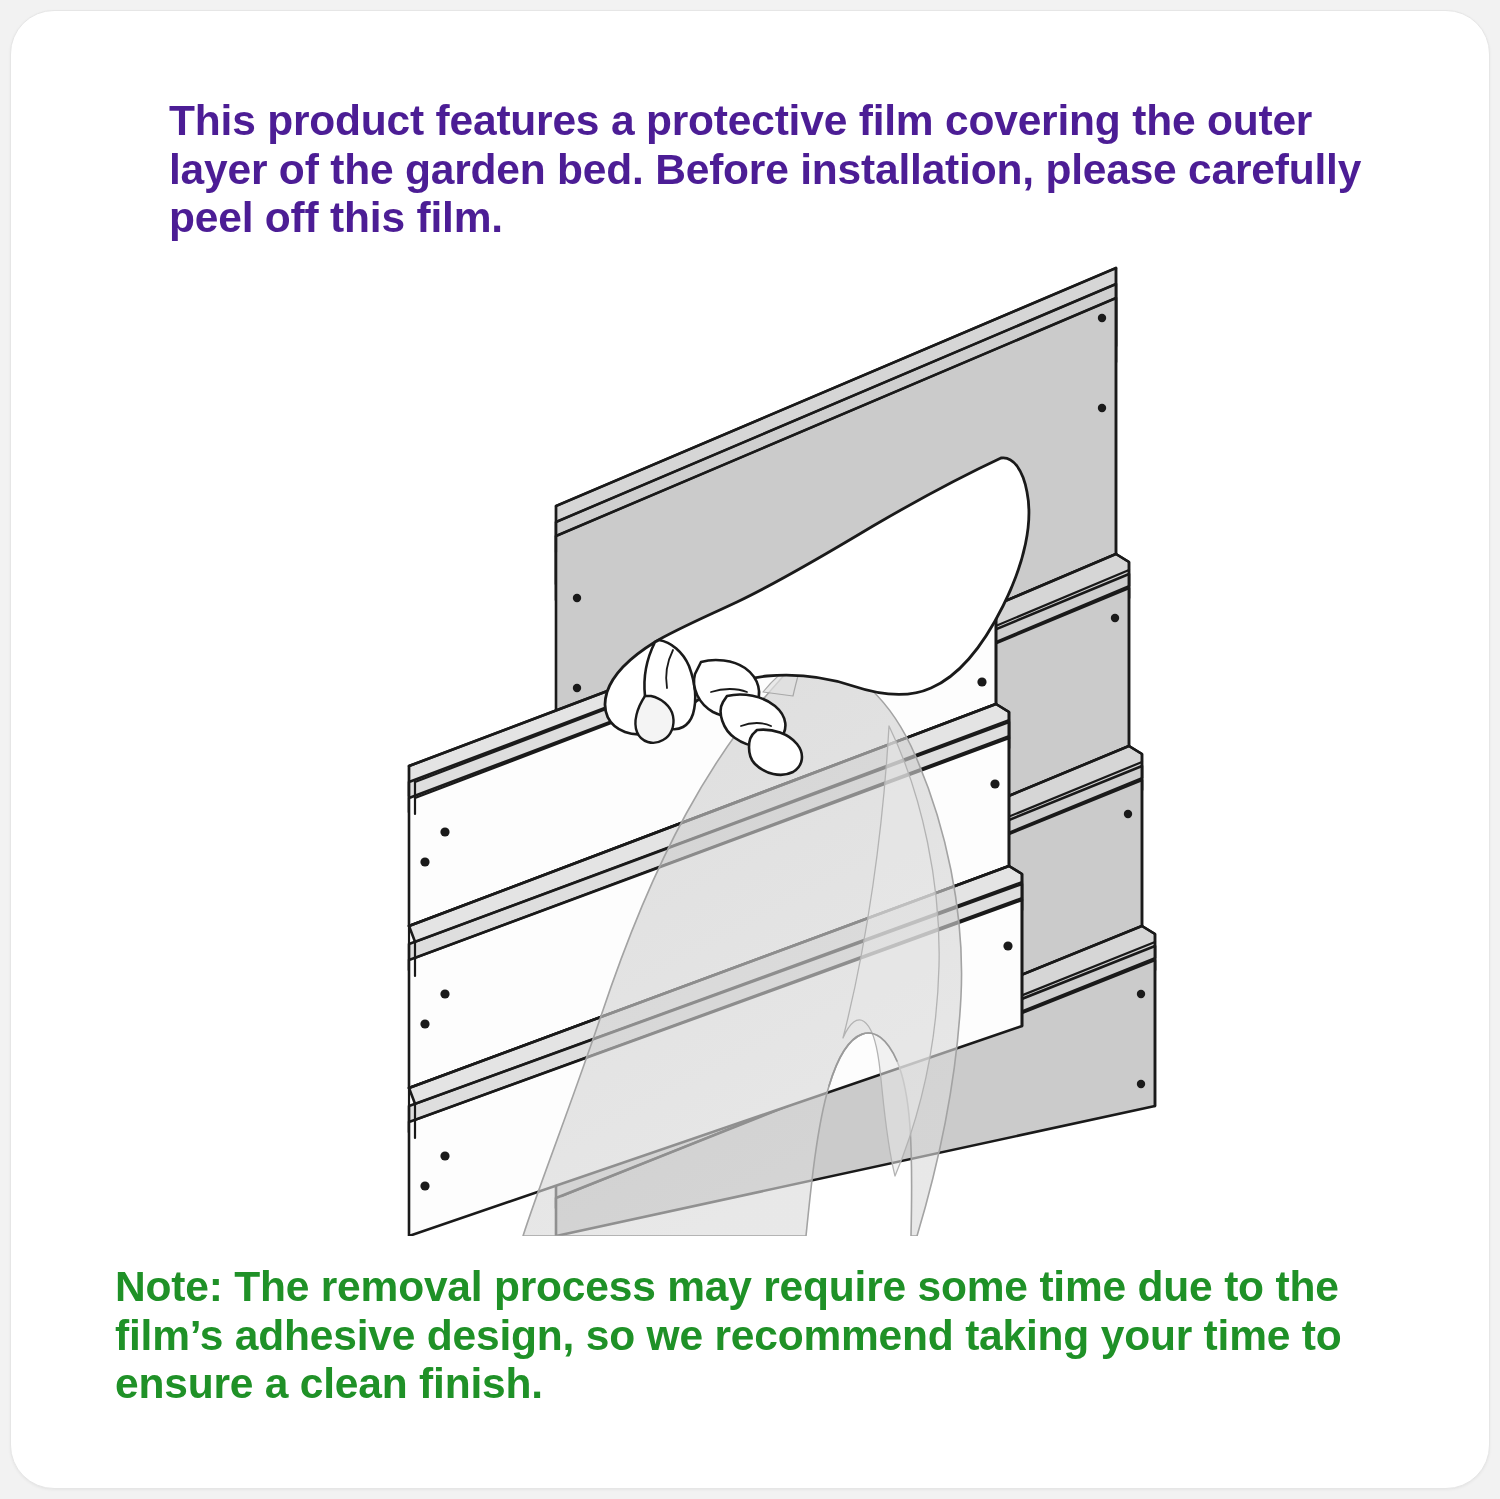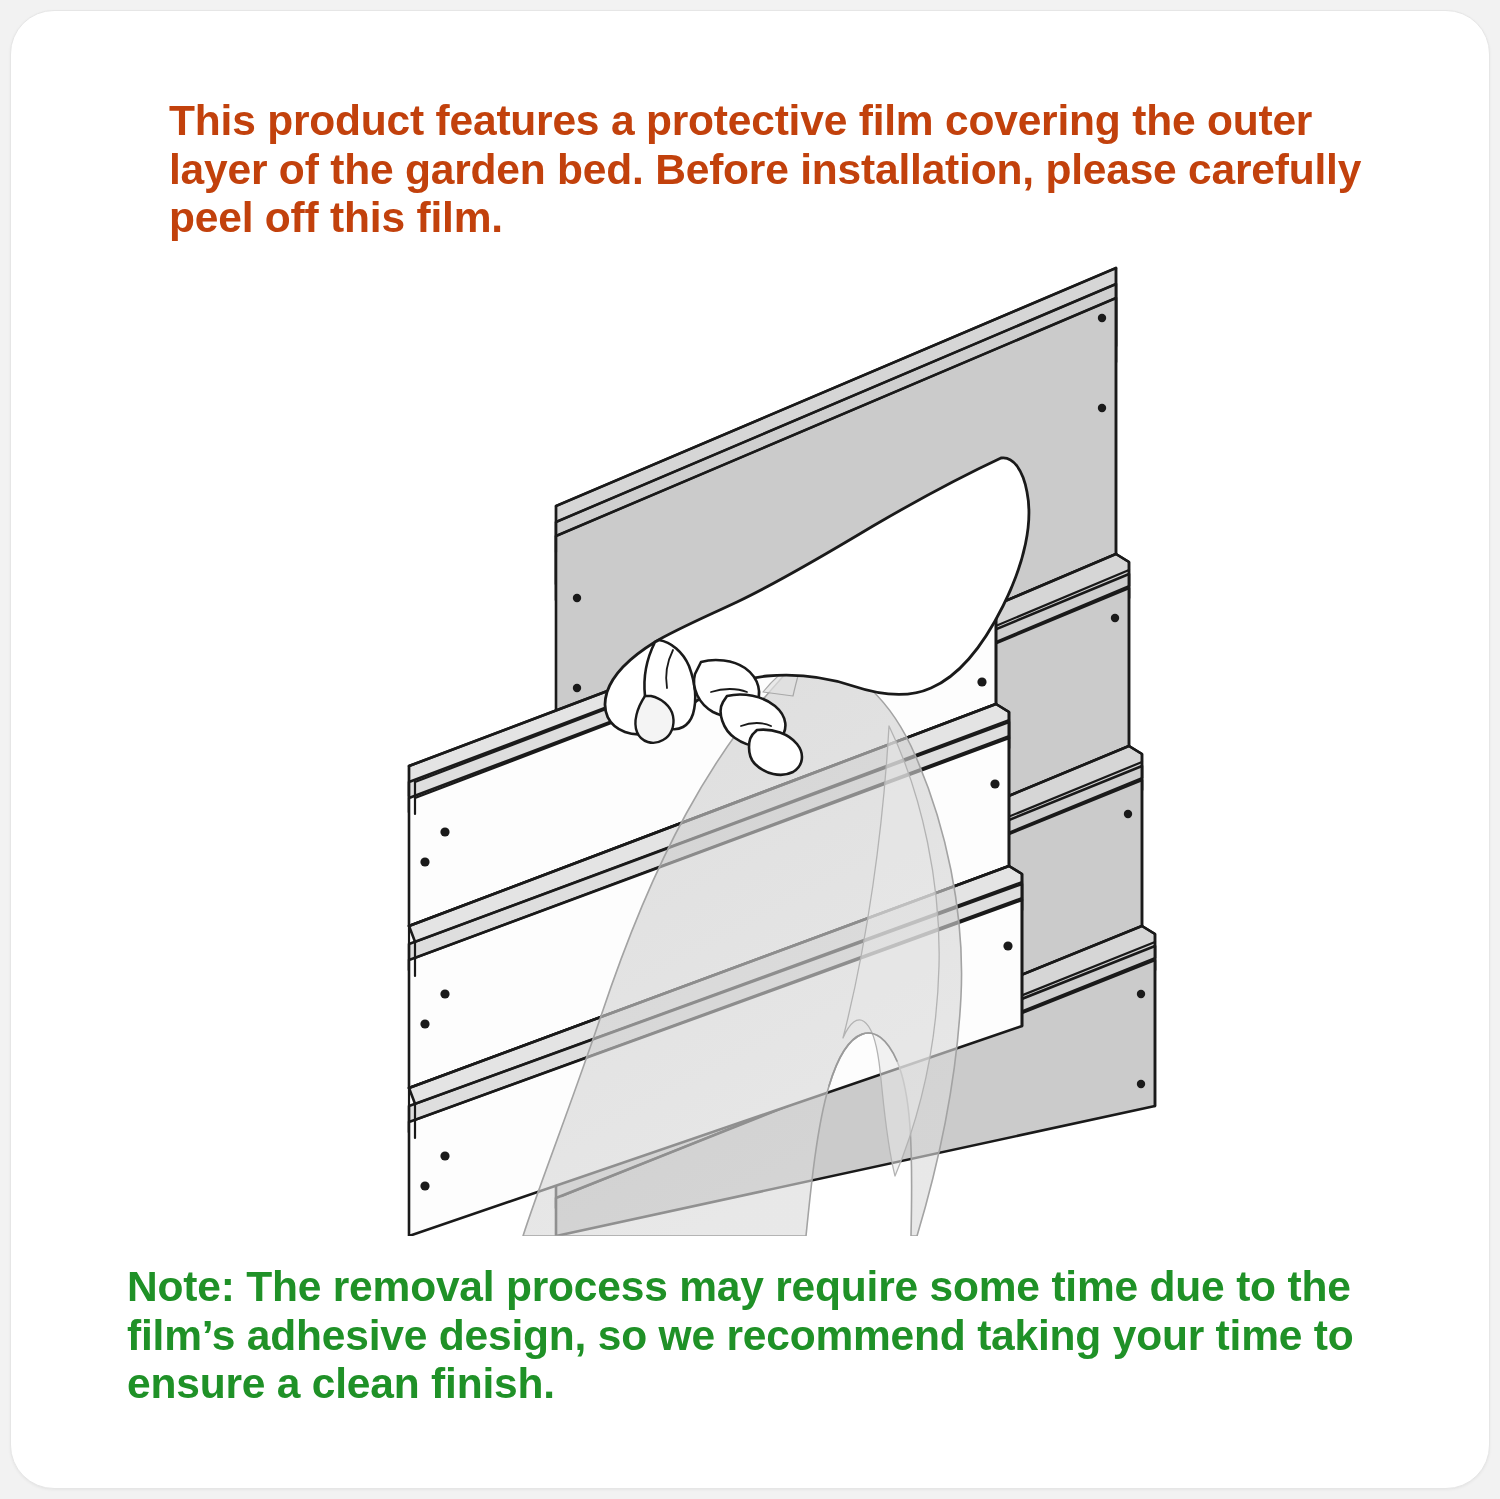--- a/index.html
+++ b/index.html
@@ -37,31 +37,31 @@
     box-shadow: 0 1px 3px rgba(0,0,0,0.055);
     overflow: hidden;
   }
 
   
   .headline {
     position: absolute;
     left: 158px;
     top: 86px;
     width: 1210px;
-    color: #c2410c;
+    color: #4c1d95;
     font-size: 42.5px;
     line-height: 48.5px;
     font-weight: 700;
     letter-spacing: -0.2px;
     font-stretch: condensed;
     white-space: pre-line;
   }
   .note {
     position: absolute;
-    left: 116px;
+    left: 104px;
     top: 1252px;
     width: 1285px;
     color: #1f9127;
     font-size: 42.5px;
     line-height: 48.5px;
     font-weight: 700;
     letter-spacing: -0.2px;
     font-stretch: condensed;
     white-space: pre-line;
   }

